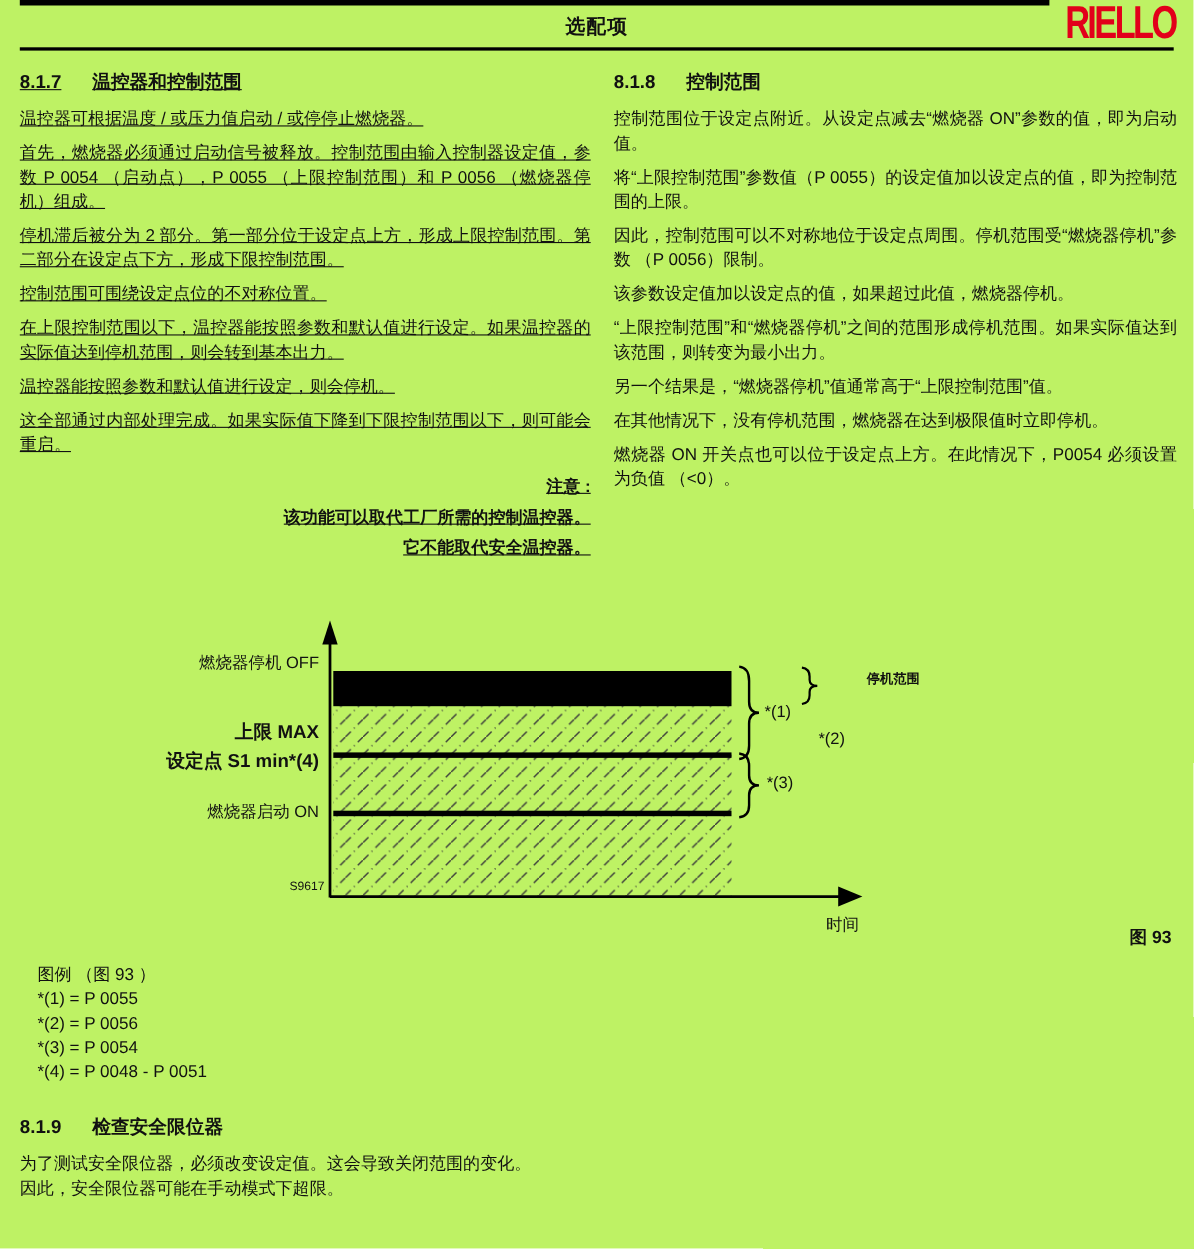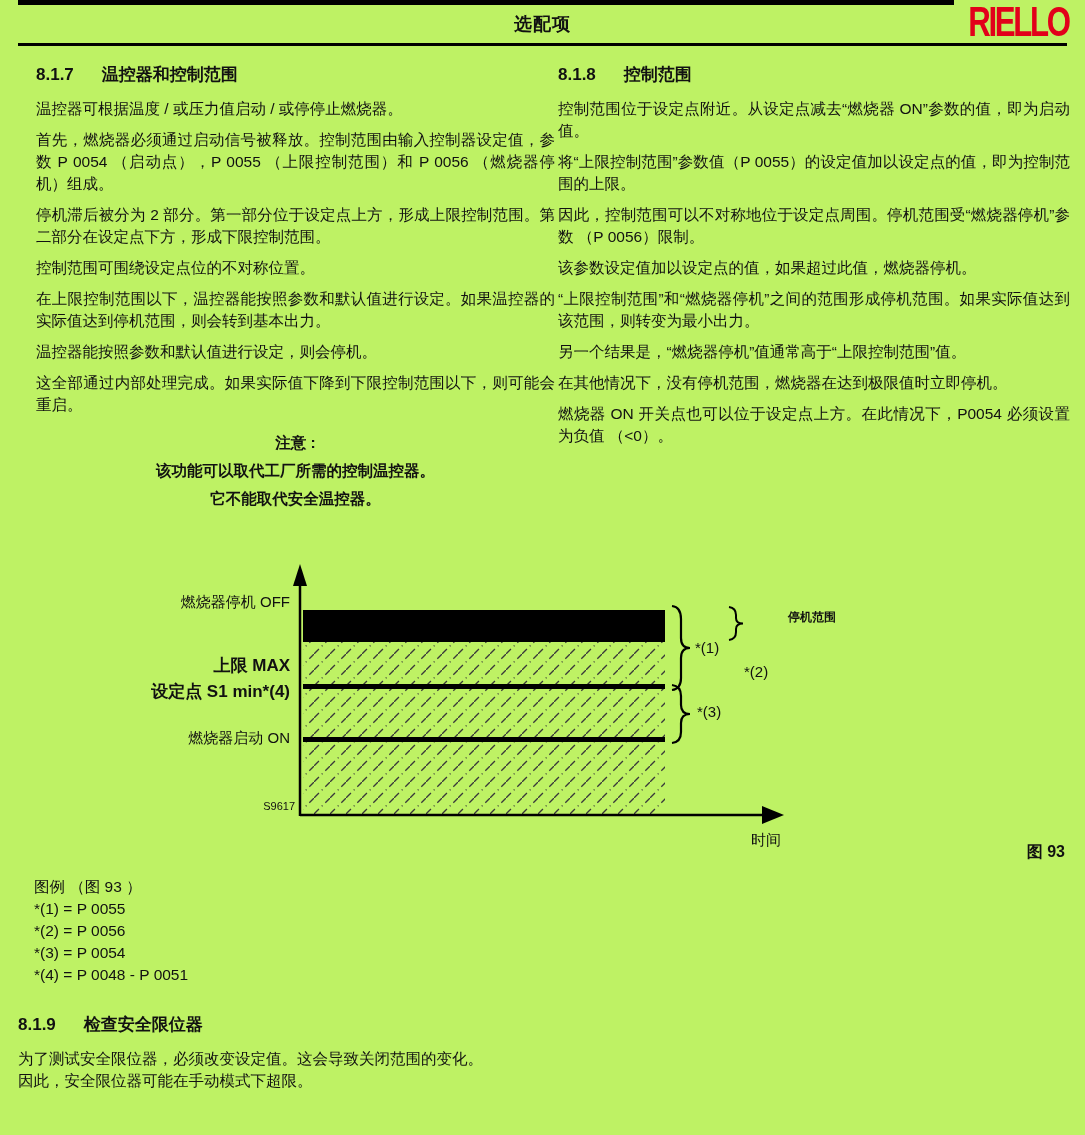--- a/index.html
+++ b/index.html
@@ -10,26 +10,26 @@
   
   .top-bar{position:absolute; left:18px; top:0; width:936px; height:5px; background:#000;}
   .header-title{position:absolute; left:0; top:12px; width:1085px; text-align:center;
     font-size:18px; font-weight:bold; letter-spacing:1px;}
   .logo{position:absolute; right:16px; top:0px; color:#e2001a; font-weight:800;
     font-size:40px; line-height:40px; transform:scale(0.78,1.05); transform-origin:right top;
     letter-spacing:-3px; font-family:"Liberation Sans", sans-serif;}
   .header-rule{position:absolute; left:18px; top:43px; width:1049px; height:3px; background:#000;}
   
   .col{position:absolute; top:64px; font-size:15.5px; line-height:22px; text-align:justify;}
-  .col-left{left:36px; width:519px;}
+  .col-left{left:18px; width:519px;text-decoration:underline;}
   .col-right{left:558px; width:512px;}
   h2{font-size:17px; font-weight:bold; margin:0 0 12px 0; text-align:left;}
   h2 .num{margin-right:28px;}
   p{margin:0 0 9px 0;}
-  .note{margin-top:16px; font-weight:bold; text-align:center;}
+  .note{margin-top:16px; font-weight:bold; text-align:right;}
   .note div{margin-bottom:6px;}
   
   .fig-svg{position:absolute; left:250px; top:558px;}
   .fig-label{position:absolute; text-align:right;}
   .lbl-off{left:130px; top:593px; width:160px; font-size:15px;}
   .lbl-max{left:130px; top:654px; width:160px; font-size:17px; font-weight:bold;}
   .lbl-setpoint{left:95px; top:680px; width:195px; font-size:17px; font-weight:bold;}
   .lbl-on{left:130px; top:729px; width:160px; font-size:15px;}
   .lbl-code{left:200px; top:800px; width:95px; font-size:11px;}
   .lbl-b1{position:absolute; left:695px; top:639px; font-size:15px;}

